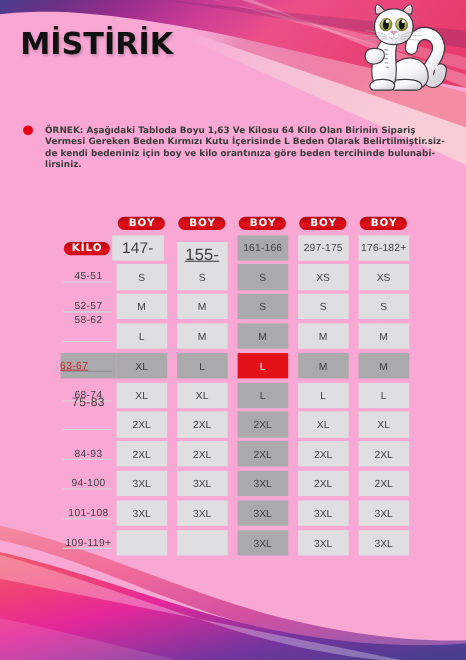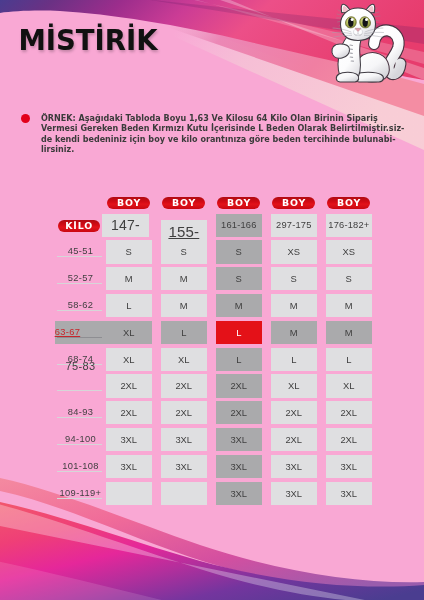--- a/index.html
+++ b/index.html
@@ -191,21 +191,21 @@
       <div class="cell" style="left: 215.5px; top: 240.4px; width: 46.5px; height: 23.2px; background: rgb(170, 170, 172); color: rgb(63, 63, 63); font-size: 9.4px; font-weight: 400; line-height: 23.2px;">S</div>
       <div class="cell" style="left: 270.5px; top: 240.4px; width: 46.5px; height: 23.2px; background: rgb(223, 223, 225); color: rgb(63, 63, 63); font-size: 9.4px; font-weight: 400; line-height: 23.2px;">XS</div>
       <div class="cell" style="left: 325.5px; top: 240.4px; width: 46.5px; height: 23.2px; background: rgb(223, 223, 225); color: rgb(63, 63, 63); font-size: 9.4px; font-weight: 400; line-height: 23.2px;">XS</div>
       <div class="cell" style="left: 55px; top: 267.2px; width: 50.5px; height: 23.2px; font-size: 9.3px; letter-spacing: 0.35px; text-indent: 0.35px; line-height: 23.2px; color: rgb(63, 63, 63); text-align: center;">52-57</div>
       <div class="cell" style="left: 57px; top: 283.2px; width: 44.5px; height: 1px; background: rgb(214, 214, 216);"></div>
       <div class="cell" style="left: 105.5px; top: 267.2px; width: 46.5px; height: 23.2px; background: rgb(223, 223, 225); color: rgb(63, 63, 63); font-size: 9.4px; font-weight: 400; line-height: 23.2px;">M</div>
       <div class="cell" style="left: 160.5px; top: 267.2px; width: 46.5px; height: 23.2px; background: rgb(223, 223, 225); color: rgb(63, 63, 63); font-size: 9.4px; font-weight: 400; line-height: 23.2px;">M</div>
       <div class="cell" style="left: 215.5px; top: 267.2px; width: 46.5px; height: 23.2px; background: rgb(170, 170, 172); color: rgb(63, 63, 63); font-size: 9.4px; font-weight: 400; line-height: 23.2px;">S</div>
       <div class="cell" style="left: 270.5px; top: 267.2px; width: 46.5px; height: 23.2px; background: rgb(223, 223, 225); color: rgb(63, 63, 63); font-size: 9.4px; font-weight: 400; line-height: 23.2px;">S</div>
       <div class="cell" style="left: 325.5px; top: 267.2px; width: 46.5px; height: 23.2px; background: rgb(223, 223, 225); color: rgb(63, 63, 63); font-size: 9.4px; font-weight: 400; line-height: 23.2px;">S</div>
-      <div class="cell" style="left: 55px; top: 294px; width: 50.5px; height: 23.2px; font-size: 9.3px; letter-spacing: 0.35px; text-indent: 0.35px; line-height: 23.2px; color: rgb(63, 63, 63);">58-62</div>
+      <div class="cell" style="left: 55px; top: 280px; width: 50.5px; height: 23.2px; font-size: 9.3px; letter-spacing: 0.35px; text-indent: 0.35px; line-height: 23.2px; color: rgb(63, 63, 63);">58-62</div>
       <div class="cell" style="left: 57px; top: 310px; width: 44.5px; height: 1px; background: rgb(214, 214, 216);"></div>
       <div class="cell" style="left: 105.5px; top: 294px; width: 46.5px; height: 23.2px; background: rgb(223, 223, 225); color: rgb(63, 63, 63); font-size: 9.4px; font-weight: 400; line-height: 23.2px;">L</div>
       <div class="cell" style="left: 160.5px; top: 294px; width: 46.5px; height: 23.2px; background: rgb(223, 223, 225); color: rgb(63, 63, 63); font-size: 9.4px; font-weight: 400; line-height: 23.2px;">M</div>
       <div class="cell" style="left: 215.5px; top: 294px; width: 46.5px; height: 23.2px; background: rgb(170, 170, 172); color: rgb(63, 63, 63); font-size: 9.4px; font-weight: 400; line-height: 23.2px;">M</div>
       <div class="cell" style="left: 270.5px; top: 294px; width: 46.5px; height: 23.2px; background: rgb(223, 223, 225); color: rgb(63, 63, 63); font-size: 9.4px; font-weight: 400; line-height: 23.2px;">M</div>
       <div class="cell" style="left: 325.5px; top: 294px; width: 46.5px; height: 23.2px; background: rgb(223, 223, 225); color: rgb(63, 63, 63); font-size: 9.4px; font-weight: 400; line-height: 23.2px;">M</div>
       <div class="cell" style="left: 42px; top: 320.8px; width: 50.5px; height: 23.2px; font-size: 9.3px; letter-spacing: 0.35px; text-indent: 0.35px; line-height: 23.2px; color: rgb(200, 38, 44); text-decoration: underline;">63-67</div>
       <div class="cell" style="left: 57px; top: 336.8px; width: 44.5px; height: 1px; background: rgb(142, 142, 146);"></div>
       <div class="cell" style="left: 105.5px; top: 320.8px; width: 46.5px; height: 23.2px; background: rgb(170, 170, 172); color: rgb(63, 63, 63); font-size: 9.4px; font-weight: 400; line-height: 23.2px;">XL</div>
       <div class="cell" style="left: 160.5px; top: 320.8px; width: 46.5px; height: 23.2px; background: rgb(170, 170, 172); color: rgb(63, 63, 63); font-size: 9.4px; font-weight: 400; line-height: 23.2px;">L</div>

